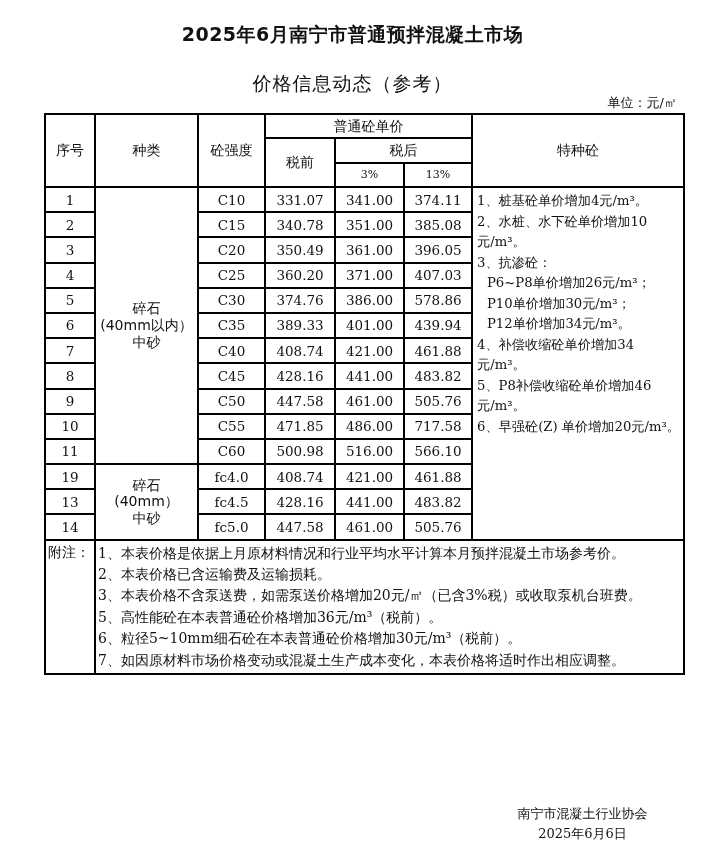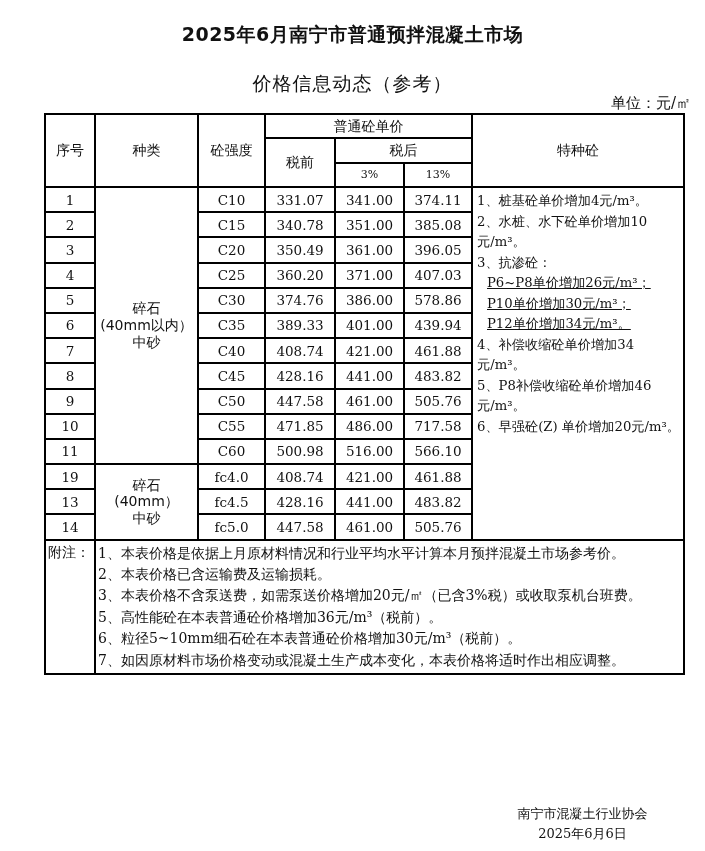--- a/index.html
+++ b/index.html
@@ -3,33 +3,33 @@
 <meta charset="utf-8">
 <style>
   html, body { margin: 0; padding: 0; background: #ffffff; }
   body { width: 705px; height: 851px; position: relative; overflow: hidden;
          font-family: "DejaVu Serif", "Liberation Serif", serif; color: #111; }
   .title1 { position: absolute; top: 22px; left: 0; width: 705px; text-align: center;
             font-size: 19px; font-weight: bold; letter-spacing: 0.5px;
             font-family: "DejaVu Sans", "Liberation Sans", sans-serif; }
   .title2 { position: absolute; top: 62px; left: 0; width: 705px; text-align: center;
             font-size: 19px; font-family: "DejaVu Sans", "Liberation Sans", sans-serif; letter-spacing: 1px; margin-top: 9px; }
-  .unit { position: absolute; top: 94px; right: 14px; font-size: 15px;
+  .unit { position: absolute; top: 94px; right: 28px; font-size: 13px;
           font-family: "DejaVu Sans", "Liberation Sans", sans-serif; }
   table.main { position: absolute; left: 44px; top: 113px; width: 639px;
                border-collapse: collapse; table-layout: fixed; }
   table.main td { border: 2px solid #000; text-align: center; vertical-align: middle;
                   font-size: 13.5px; padding: 0; line-height: 1.2; }
   table.main td.thin { font-size: 11px; }
   .hdr { font-family: "DejaVu Sans", "Liberation Sans", sans-serif; font-size: 14px !important; }
   .dr td { height: 23.2px; }
   .special { text-align: left !important; vertical-align: top !important; padding: 3px 2px 0 4px !important;
              font-size: 13.2px !important; line-height: 20.5px !important; }
   .special div { white-space: normal; }
-  .special .indent { padding-left: 10px; text-decoration: underline; }
+  .special .indent { padding-left: 10px; }
   .notes-label { vertical-align: top !important; text-align: left !important; padding: 3px 0 0 2px !important; }
   .notes-body { text-align: left !important; vertical-align: top !important; padding: 2px 4px 2px 2px !important;
                 font-size: 14px !important; line-height: 21.4px !important; }
   .footer { position: absolute; left: 460px; width: 245px; text-align: center; font-size: 13px; }
 </style>
 </head>
 <body>
 
 <div class="title1">2025年6月南宁市普通预拌混凝土市场</div>
 <div class="title2">价格信息动态（参考）</div>

